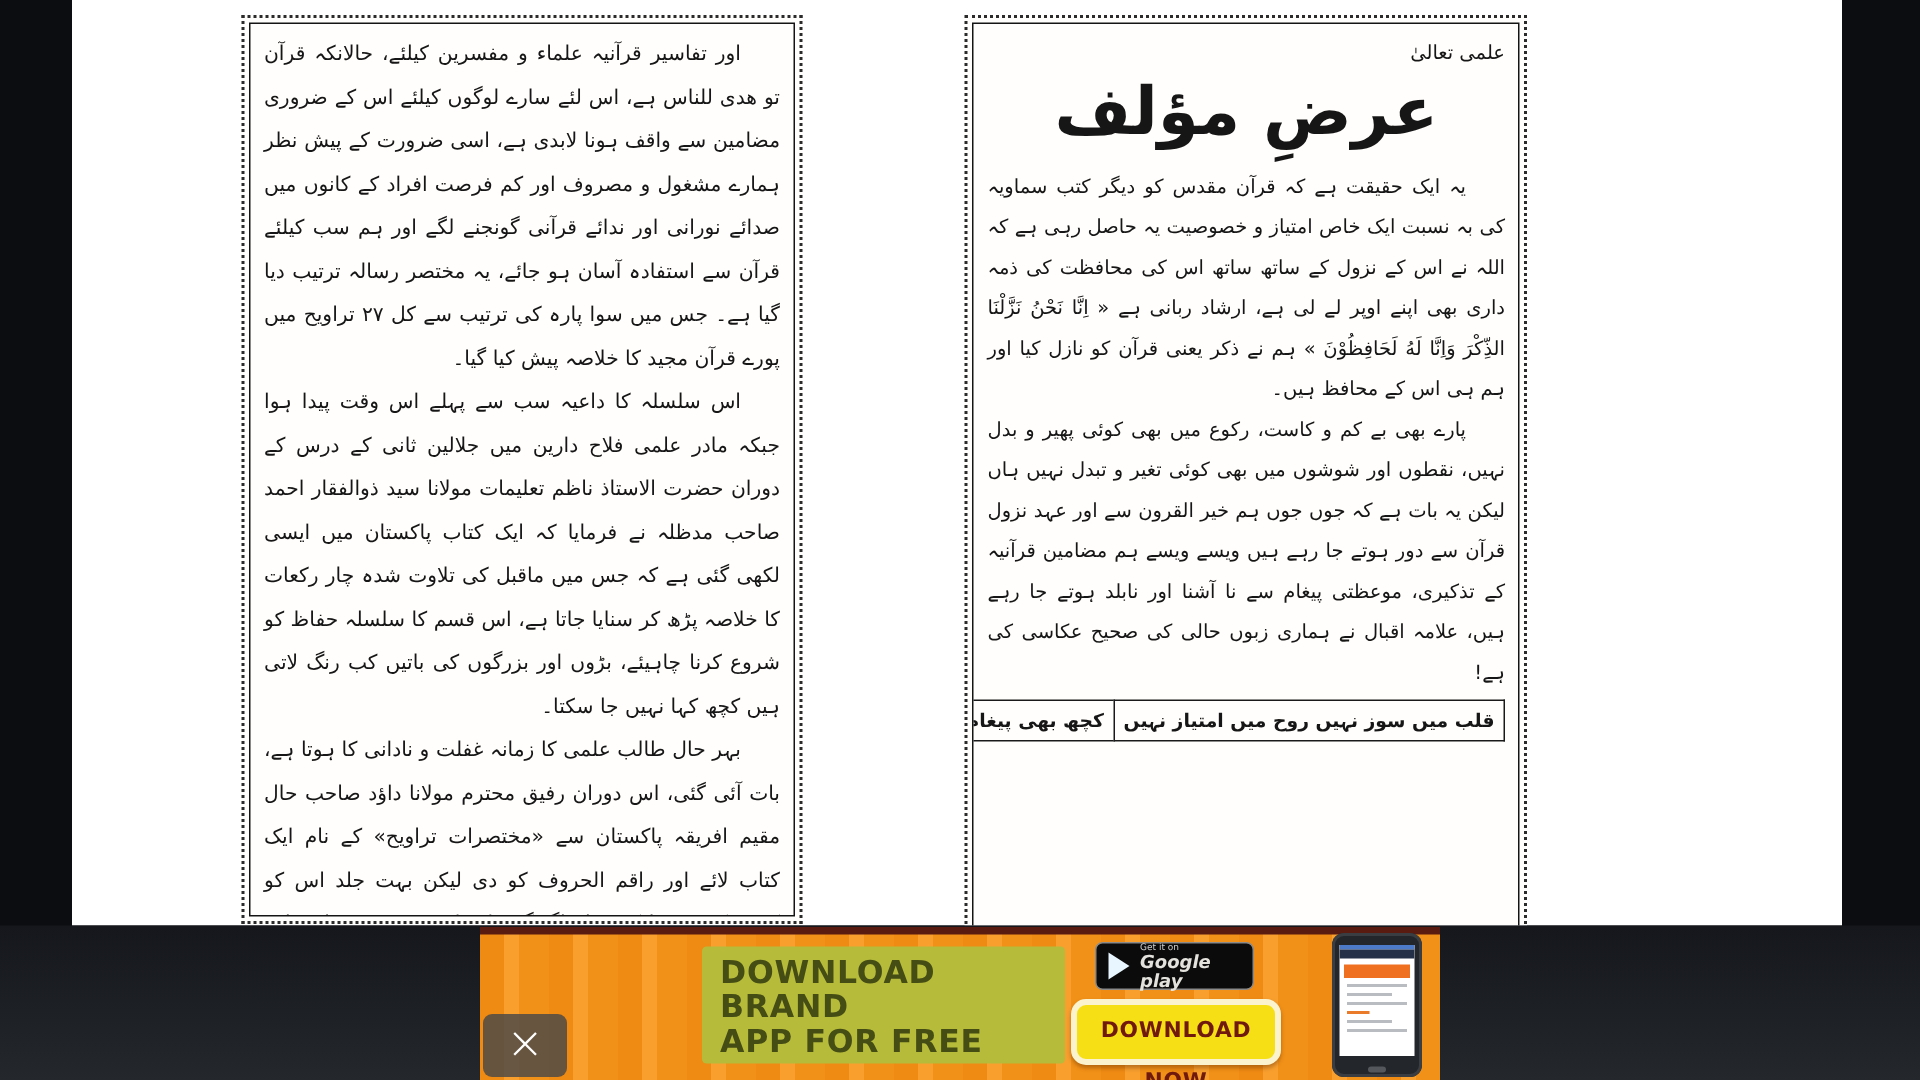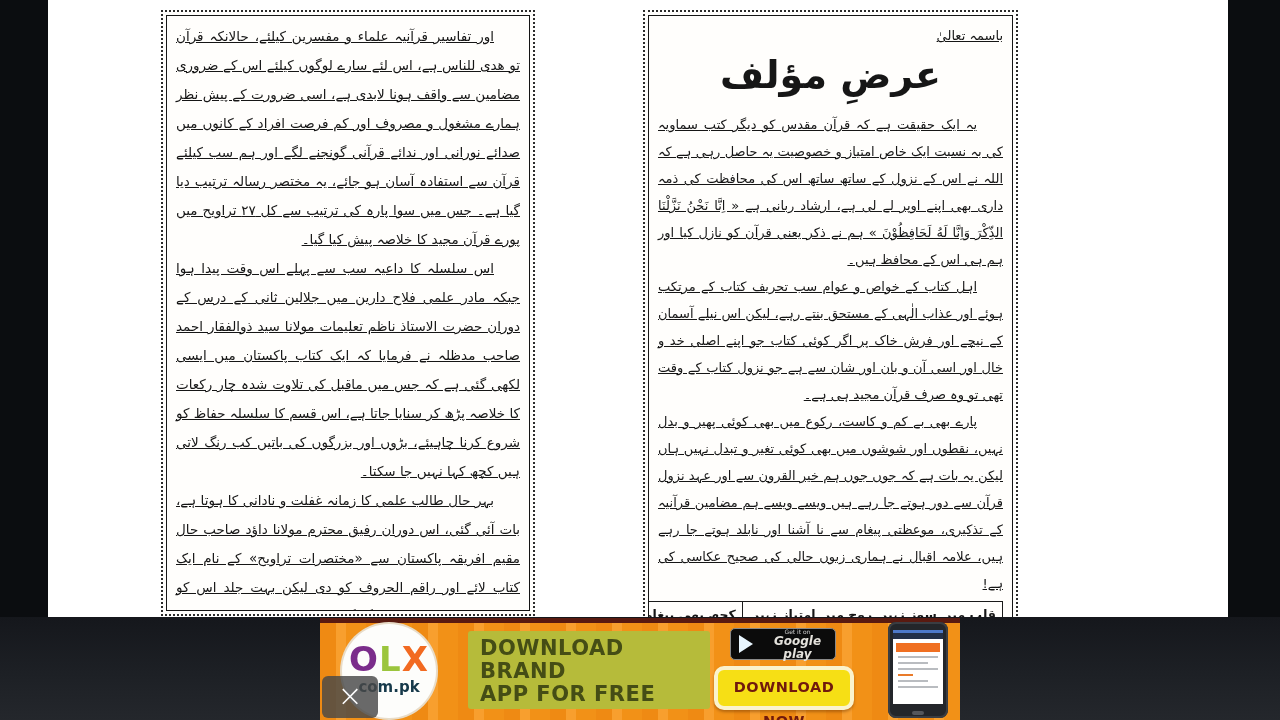--- a/index.html
+++ b/index.html
@@ -8,44 +8,44 @@
   .paper-area{position:absolute;left:48px;top:0;width:1180px;height:617px;background:#ffffff;overflow:hidden;}
   .bottom-shade{position:absolute;left:0;top:617px;width:1280px;height:103px;
     background:linear-gradient(180deg,#15171c 0%,#1d2025 55%,#24272c 100%);}
 
   
   .page{position:absolute;top:10px;background:#fffefc;border:2px dotted #2b2b2b;padding:3px;box-sizing:border-box;}
   .page-inner{border:1px solid #141414;height:100%;box-sizing:border-box;padding:6px 9px;overflow:hidden;
     direction:rtl;color:#161616;}
   .page-left{left:113px;width:374px;height:606px;}
   .page-right{left:595px;width:375px;height:650px;}
-  .page p{margin:0;text-align:justify;text-indent:26px;font-size:13.5px;line-height:29px;text-decoration:underline;}
+  .page p{margin:0;text-align:justify;text-indent:26px;font-size:13.5px;line-height:29px;}
   .page-right p{font-size:13px;line-height:27px;}
   .bismillah{text-align:center;font-size:12px;margin:8px 0 2px;text-indent:0 !important;}
-  .page-title{text-align:center;font-size:38px;font-weight:bold;margin:4px 0 14px;line-height:44px;}
+  .page-title{text-align:center;font-size:44px;font-weight:bold;margin:4px 0 14px;line-height:44px;}
   .poem-table{border-collapse:collapse;margin:4px auto 6px;width:97%;direction:rtl;}
   .poem-table td{border:1.5px solid #1a1a1a;text-align:center;font-size:12.5px;font-weight:bold;
     padding:2px 6px;line-height:22px;white-space:nowrap;}
 
   
   .ad{position:absolute;left:320px;top:618px;width:640px;height:102px;overflow:hidden;cursor:pointer;
     background:repeating-linear-gradient(90deg,#ef8a13 0px,#ef8a13 16px,#f89f2e 16px,#f89f2e 26px,#f29117 26px,#f29117 46px);}
   .ad-top-strip{position:absolute;left:0;top:0;width:100%;height:5px;background:#591a10;}
   .olx-circle{position:absolute;left:22px;top:6px;width:94px;height:94px;border-radius:50%;background:#fdfdfb;
     box-shadow:0 0 0 2px #e8dcc8;text-align:center;}
   .olx-word{margin-top:18px;font-weight:bold;font-size:34px;letter-spacing:1px;line-height:34px;}
   .olx-o{color:#7b2d8b;}
   .olx-l{color:#9bc53d;}
   .olx-x{color:#f26a21;}
   .olx-domain{font-weight:bold;font-size:15px;color:#16394a;margin-top:2px;}
   .headline-box{position:absolute;left:148px;top:13px;width:242px;height:78px;background:#b6bb3a;border-radius:3px;
     padding:6px 0 0 12px;box-sizing:border-box;}
   .headline-line{font-weight:bold;font-size:21px;line-height:23px;color:#454d15;letter-spacing:0.5px;}
   .play-badge{position:absolute;left:410px;top:10px;width:106px;height:32px;background:#0b0b0b;border:1px solid #8a8a8a;
-    border-radius:5px;box-sizing:border-box;display:flex;align-items:center;padding-left:8px;cursor:pointer;text-align:center;}
+    border-radius:5px;box-sizing:border-box;display:flex;align-items:center;padding-left:8px;cursor:pointer;}
   .play-tri{width:0;height:0;border-top:9px solid transparent;border-bottom:9px solid transparent;
     border-left:14px solid #e8f6ff;margin-right:7px;}
   .play-texts{display:flex;flex-direction:column;}
   .play-getiton{font-size:6px;color:#cfcfcf;line-height:7px;}
   .play-google{font-size:12px;color:#e4e2dc;line-height:13px;font-weight:bold;font-style:italic;}
   .cta-btn{position:absolute;left:394px;top:48px;width:140px;height:44px;background:#f6df15;
     border:4px solid #fbf3cd;border-radius:10px;box-sizing:border-box;text-align:center;cursor:pointer;
     box-shadow:0 2px 3px rgba(90,40,0,0.4);}
   .cta-label{font-weight:bold;font-size:14.5px;color:#70190d;line-height:34px;letter-spacing:0.5px;}
   .phone{position:absolute;left:568px;top:4px;width:60px;height:96px;background:#23262a;border-radius:8px;
@@ -73,24 +73,23 @@
       <div class="page-inner">
         <p>اور تفاسیر قرآنیہ علماء و مفسرین کیلئے، حالانکہ قرآن تو ھدی للناس ہے، اس لئے سارے لوگوں کیلئے اس کے ضروری مضامین سے واقف ہونا لابدی ہے، اسی ضرورت کے پیش نظر ہمارے مشغول و مصروف اور کم فرصت افراد کے کانوں میں صدائے نورانی اور ندائے قرآنی گونجنے لگے اور ہم سب کیلئے قرآن سے استفادہ آسان ہو جائے، یہ مختصر رسالہ ترتیب دیا گیا ہے۔ جس میں سوا پارہ کی ترتیب سے کل ۲۷ تراویح میں پورے قرآن مجید کا خلاصہ پیش کیا گیا۔</p>
         <p>اس سلسلہ کا داعیہ سب سے پہلے اس وقت پیدا ہوا جبکہ مادر علمی فلاح دارین میں جلالین ثانی کے درس کے دوران حضرت الاستاذ ناظم تعلیمات مولانا سید ذوالفقار احمد صاحب مدظلہ نے فرمایا کہ ایک کتاب پاکستان میں ایسی لکھی گئی ہے کہ جس میں ماقبل کی تلاوت شدہ چار رکعات کا خلاصہ پڑھ کر سنایا جاتا ہے، اس قسم کا سلسلہ حفاظ کو شروع کرنا چاہیئے، بڑوں اور بزرگوں کی باتیں کب رنگ لاتی ہیں کچھ کہا نہیں جا سکتا۔</p>
         <p>بہر حال طالب علمی کا زمانہ غفلت و نادانی کا ہوتا ہے، بات آئی گئی، اس دوران رفیق محترم مولانا داؤد صاحب حال مقیم افریقہ پاکستان سے «مختصرات تراویح» کے نام ایک کتاب لائے اور راقم الحروف کو دی لیکن بہت جلد اس کو کسی کرم فرما کی نظر لگ گئی اور اس سے متوقع استفادہ نہ ہو سکا اسی دوران استاذ الاساتذہ حضرت مفتی عبداللہ صاحب مظاہری مدظلہٗ بانی جامعہ مظہر سعادت ہانسوٹ کے حکم سے صوبہ گجرات انکلیشور اسٹیشن کی مسجد میں اور جامع مسجد ہانسوٹ گجرات میں محراب سنانے کا موقع ملا تو وہاں کے باذوق افراد کے مطالبہ پر نماز کے بعد کوئی نہ کوئی مصروفیت رہا کرتی تھی، منجملہ اس کے تراویح اور وتر کے مابین خلاصۂ تراویح سنانے کا بھی التزام کیا گیا، نیز رئیس جامعہ اشاعۃ العلوم اکل کوا کے حکم سے عنبڑ ضلع جالنہ مہاراشٹر مسجد شمشیر میں بھی یہ سلسلہ جاری رہا، اور اس جگہ کے لوگوں نے اسے مفید اور کارآمد قرار دیا، ہر دو بزرگوں نے اس کی افادیت کے پیش نظر اسے مرحلۂ طباعت میں لانے کا اصرار کے ساتھ حکم فرمایا۔</p>
 
       </div>
     </div>
 
     <div class="page page-right">
       <div class="page-inner">
-        <p class="bismillah">باسمہ تعالیٰ</p>
+        <p class="bismillah">علمی تعالیٰ</p>
         <div class="page-title">عرضِ مؤلف</div>
         <p>یہ ایک حقیقت ہے کہ قرآن مقدس کو دیگر کتب سماویہ کی بہ نسبت ایک خاص امتیاز و خصوصیت یہ حاصل رہی ہے کہ اللہ نے اس کے نزول کے ساتھ ساتھ اس کی محافظت کی ذمہ داری بھی اپنے اوپر لے لی ہے، ارشاد ربانی ہے « اِنَّا نَحْنُ نَزَّلْنَا الذِّكْرَ وَاِنَّا لَهُ لَحَافِظُوْنَ » ہم نے ذکر یعنی قرآن کو نازل کیا اور ہم ہی اس کے محافظ ہیں۔</p>
-        <p>اہل کتاب کے خواص و عوام سب تحریف کتاب کے مرتکب ہوئے اور عذاب الٰہی کے مستحق بنتے رہے، لیکن اس نیلے آسمان کے نیچے اور فرش خاک پر اگر کوئی کتاب جو اپنے اصلی خد و خال اور اسی آن و بان اور شان سے ہے جو نزول کتاب کے وقت تھی تو وہ صرف قرآن مجید ہی ہے۔</p>
         <p>پارے بھی بے کم و کاست، رکوع میں بھی کوئی پھیر و بدل نہیں، نقطوں اور شوشوں میں بھی کوئی تغیر و تبدل نہیں ہاں لیکن یہ بات ہے کہ جوں جوں ہم خیر القرون سے اور عہد نزول قرآن سے دور ہوتے جا رہے ہیں ویسے ویسے ہم مضامین قرآنیہ کے تذکیری، موعظتی پیغام سے نا آشنا اور نابلد ہوتے جا رہے ہیں، علامہ اقبال نے ہماری زبوں حالی کی صحیح عکاسی کی ہے!</p>
         <table class="poem-table">
           <tbody>
               <tr>
             <td>قلب میں سوز نہیں روح میں امتیاز نہیں</td>
             <td>کچھ بھی پیغام محمد کا تمہیں پاس نہیں</td>
           </tr>
 
         </tbody>
           </table>
@@ -98,24 +97,20 @@
       </div>
     </div>
 
   </div>
 
   <div class="bottom-shade"></div>
 
   <div class="ad">
     <div class="ad-top-strip"></div>
 
-    <div class="olx-circle">
-      <div class="olx-word"><span class="olx-o">O</span><span class="olx-l">L</span><span class="olx-x">X</span></div>
-      <div class="olx-domain">com.pk</div>
-    </div>
 
     <div class="headline-box">
       <div class="headline-line">DOWNLOAD BRAND</div>
       <div class="headline-line">APP FOR FREE</div>
     </div>
 
     <div class="play-badge">
       <div class="play-tri"></div>
       <div class="play-texts">
         <span class="play-getiton">Get it on</span>

